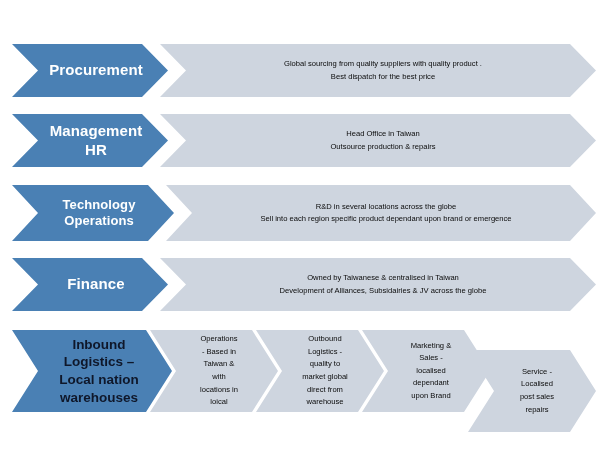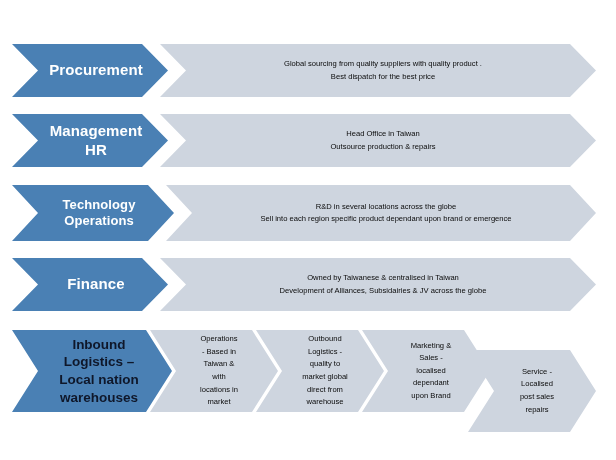--- a/index.html
+++ b/index.html
@@ -161,21 +161,21 @@
       </div>
     </div>
 
     <div class="chev chev-grey" style="left:150px;width:128px;">
       <div class="prim-desc">
         <div>Operations</div>
         <div>- Based in</div>
         <div>Taiwan &amp;</div>
         <div>with</div>
         <div>locations in</div>
-        <div>market</div>
+        <div>loical</div>
       </div>
     </div>
 
     <div class="chev chev-grey" style="left:256px;width:128px;">
       <div class="prim-desc">
         <div>Outbound</div>
         <div>Logistics -</div>
         <div>quality to</div>
         <div>market global</div>
         <div>direct from</div>

